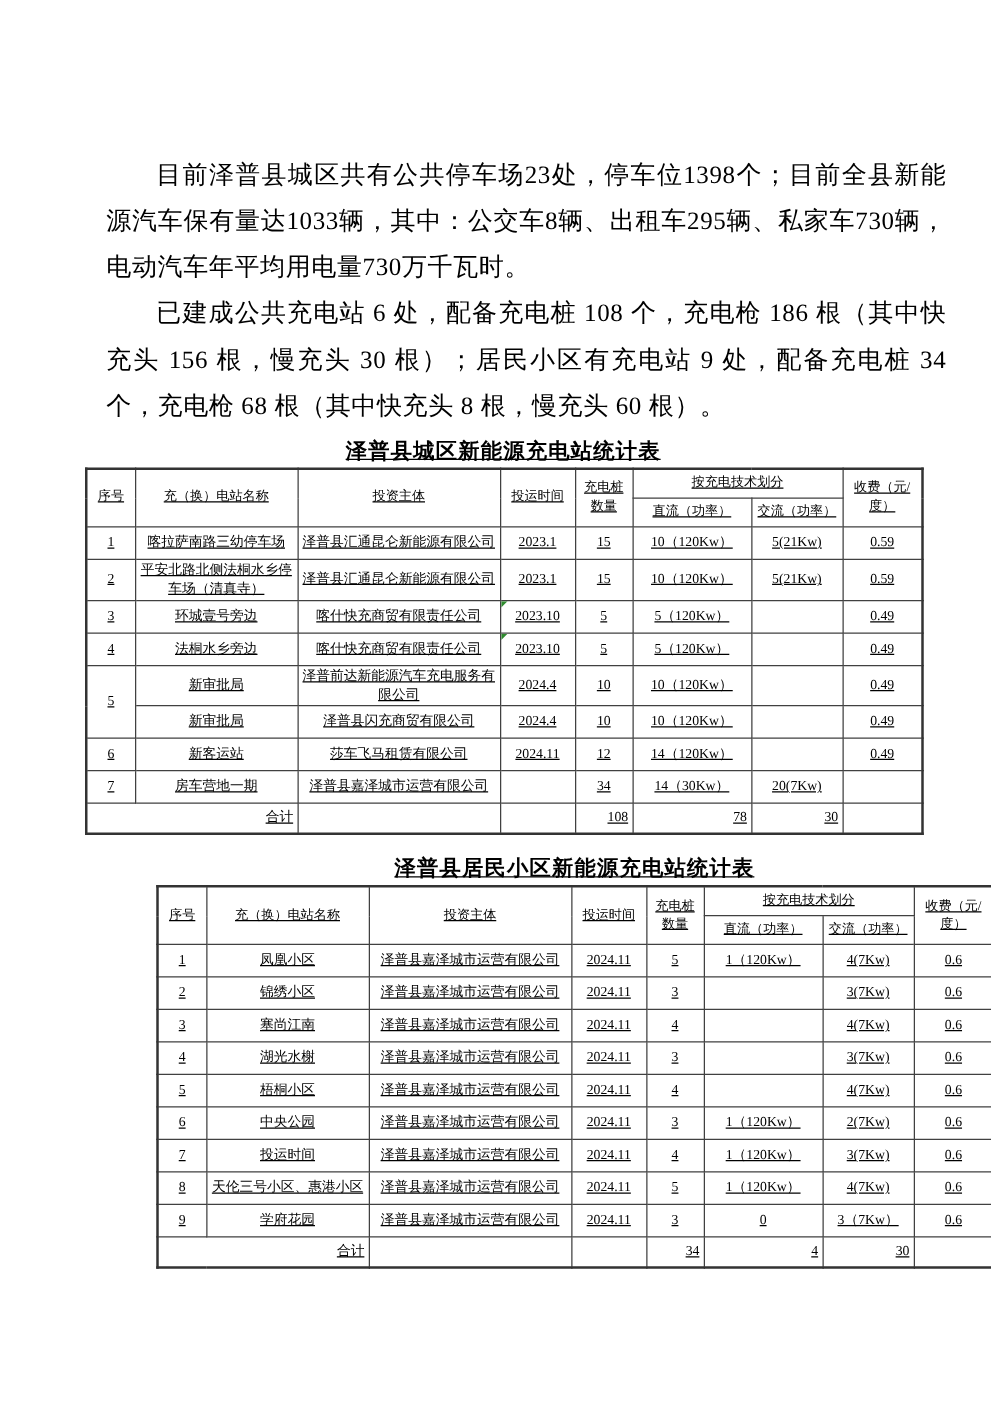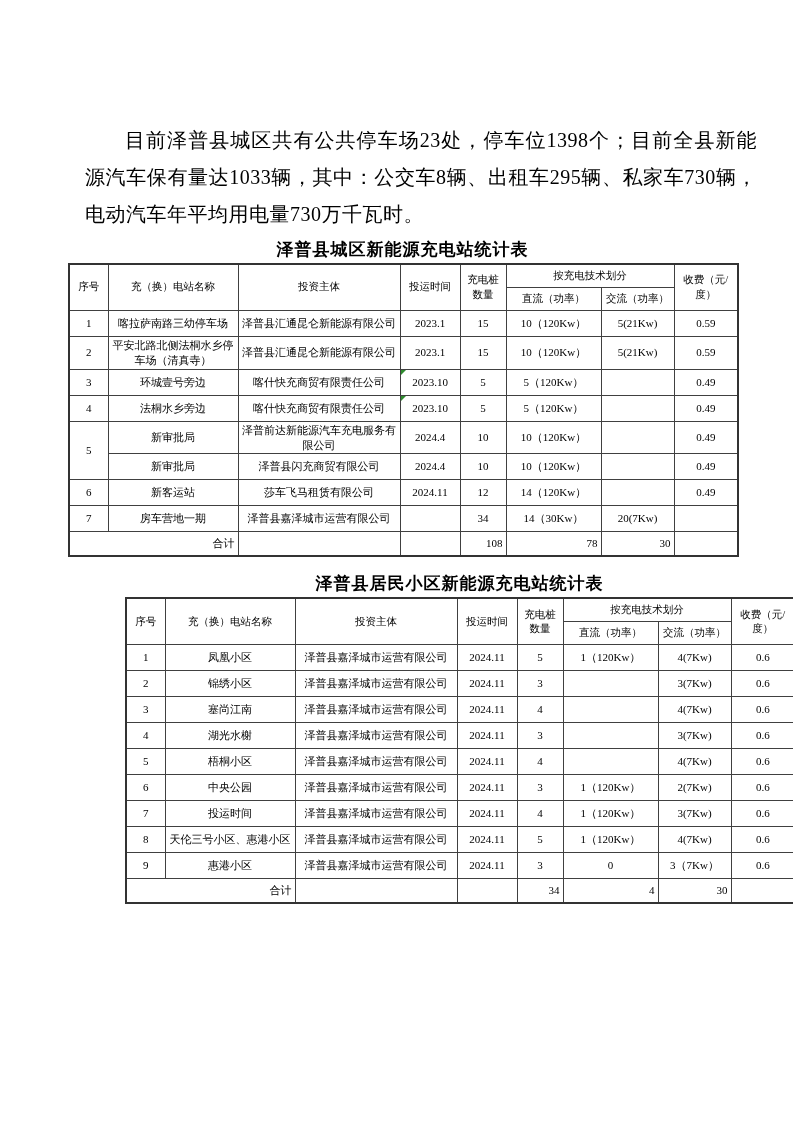--- a/index.html
+++ b/index.html
@@ -23,20 +23,21 @@
     margin: 0;
     font-size: 20px;
     line-height: 37px;
     text-align: justify;
     text-indent: 2em;
     letter-spacing: 0.5px;
   }
   .table-section {
     width: 669px;
     margin-left: -17px;
+    text-decoration: underline;
   }
   .table-section.first { margin-top: 6px; }
   .table-section.second { margin-top: 16px; margin-left: 40px; }
   .table-title {
     margin: 0 0 2px 0;
     text-align: center;
     font-size: 17px;
     font-weight: bold;
     line-height: 22px;
     letter-spacing: 1px;
@@ -81,20 +82,21 @@
   col.c-dc   { width: 95px; }
   col.c-ac   { width: 73px; }
   col.c-fee  { width: 64px; }
 </style>
 </head>
 <body>
 
 <div class="page">
 
   <p class="body-par">目前泽普县城区共有公共停车场23处，停车位1398个；目前全县新能源汽车保有量达1033辆，其中：公交车8辆、出租车295辆、私家车730辆，电动汽车年平均用电量730万千瓦时。</p>
+  <p class="body-par">已建成公共充电站 6 处，配备充电桩 108 个，充电枪 186 根（其中快充头 156 根，慢充头 30 根）；居民小区有充电站 9 处，配备充电桩 34 个，充电枪 68 根（其中快充头 8 根，慢充头 60 根）。</p>
 
   <div class="table-section first">
     <h3 class="table-title">泽普县城区新能源充电站统计表</h3>
     <table class="stat">
       <colgroup>
         <col class="c-seq">
           <col class="c-name">
           <col class="c-inv">
           <col class="c-date">
         <col class="c-pile">
@@ -314,21 +316,21 @@
             <td>天伦三号小区、惠港小区</td>
             <td>泽普县嘉泽城市运营有限公司</td>
             <td>2024.11</td>
             <td>5</td>
             <td>1（120Kw）</td>
             <td>4(7Kw)</td>
             <td>0.6</td>
           </tr>
           <tr>
             <td>9</td>
-            <td>惠港小区</td>
+            <td>学府花园</td>
             <td>泽普县嘉泽城市运营有限公司</td>
             <td>2024.11</td>
             <td>3</td>
             <td>0</td>
             <td>3（7Kw）</td>
             <td>0.6</td>
           </tr>
           <tr class="total-row">
             <td colspan="2" class="bold">合计</td>
             <td></td>

